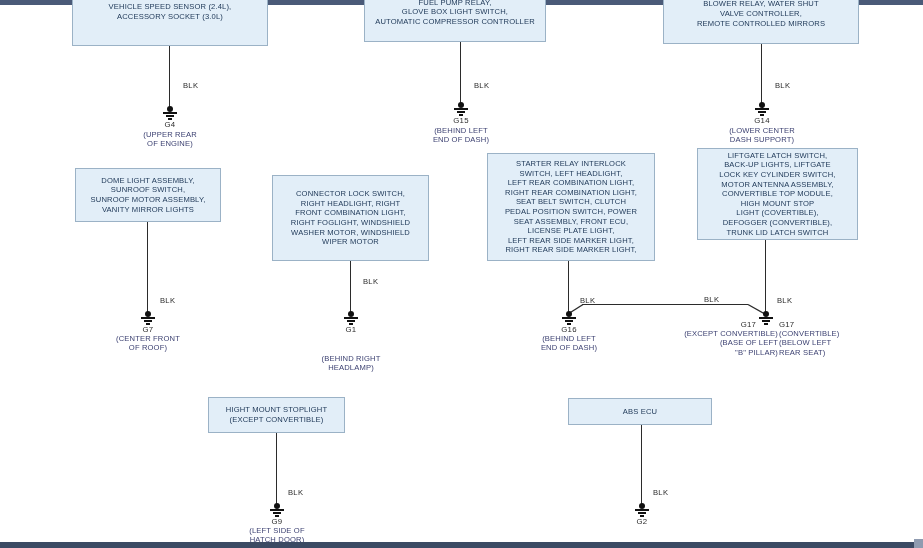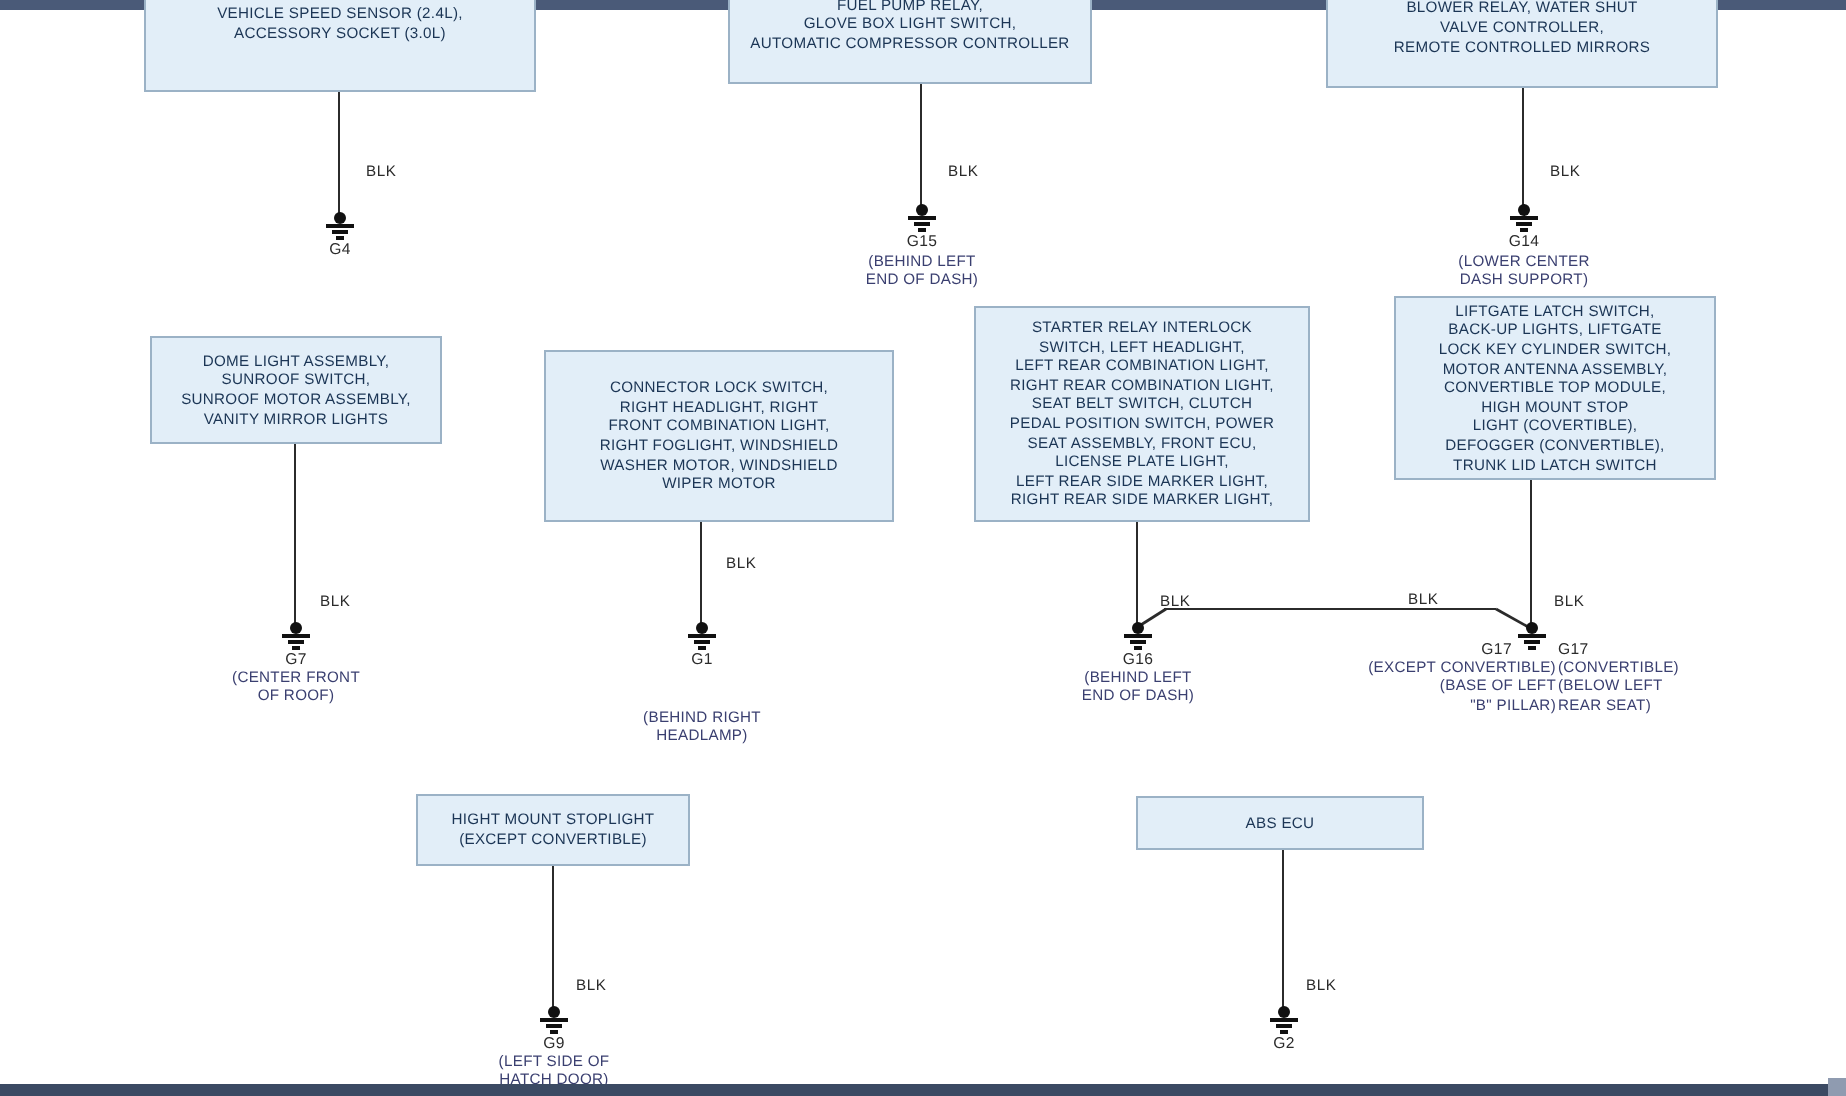--- a/index.html
+++ b/index.html
@@ -173,20 +173,22 @@
   <div class="wire-v" style="left:761px; top:44px; height:60px;"></div>
   <div class="wire-label" style="left:739px; top:81px;">BLK</div>
 
   <div class="gnd" style="left:161px; top:106px;">
     <div class="dot"></div>
       <div class="b1"></div>
       <div class="b2"></div>
       <div class="b3"></div>
   </div>
   <div class="gnd-id" style="left:145px; top:120px; width:50px;">G4</div>
+  <div class="gnd-desc" style="left:115px; top:130px; width:110px;">(UPPER REAR
+OF ENGINE)</div>
 
   <div class="gnd" style="left:452px; top:102px;">
     <div class="dot"></div>
       <div class="b1"></div>
       <div class="b2"></div>
       <div class="b3"></div>
   </div>
   <div class="gnd-id" style="left:436px; top:116px; width:50px;">G15</div>
   <div class="gnd-desc" style="left:406px; top:126px; width:110px;">(BEHIND LEFT
 END OF DASH)</div>
@@ -199,21 +201,21 @@
   </div>
   <div class="gnd-id" style="left:737px; top:116px; width:50px;">G14</div>
   <div class="gnd-desc" style="left:702px; top:126px; width:120px;">(LOWER CENTER
 DASH SUPPORT)</div>
 
   <div class="comp-box" style="left:75px; top:168px; width:146px; height:54px;">DOME LIGHT ASSEMBLY,
 SUNROOF SWITCH,
 SUNROOF MOTOR ASSEMBLY,
 VANITY MIRROR LIGHTS</div>
 
-  <div class="comp-box" style="left:272px; top:175px; width:175px; height:86px;text-align:center;">CONNECTOR LOCK SWITCH,
+  <div class="comp-box" style="left:272px; top:175px; width:157px; height:86px;text-align:center;">CONNECTOR LOCK SWITCH,
 RIGHT HEADLIGHT, RIGHT
 FRONT COMBINATION LIGHT,
 RIGHT FOGLIGHT, WINDSHIELD
 WASHER MOTOR, WINDSHIELD
 WIPER MOTOR</div>
 
   <div class="comp-box" style="left:697px; top:148px; width:161px; height:92px;">LIFTGATE LATCH SWITCH,
 BACK-UP LIGHTS, LIFTGATE
 LOCK KEY CYLINDER SWITCH,
 MOTOR ANTENNA ASSEMBLY,

